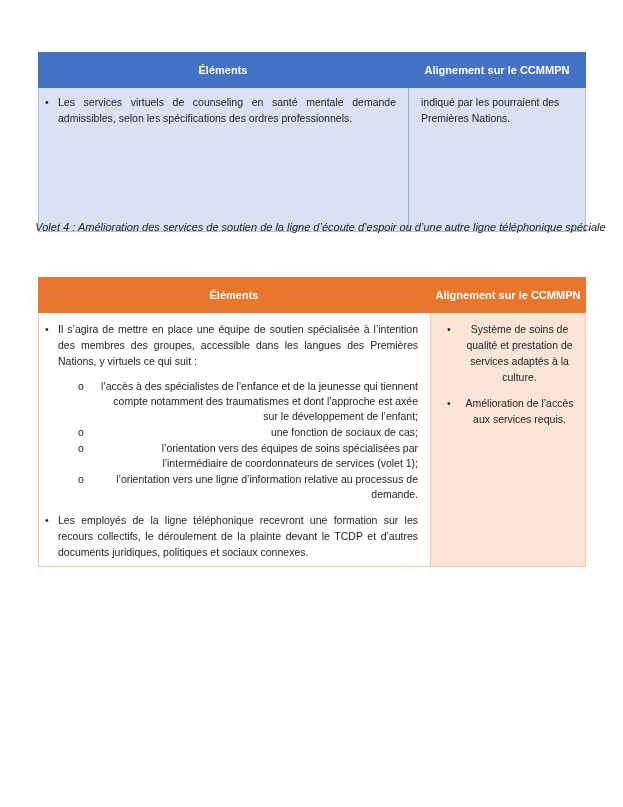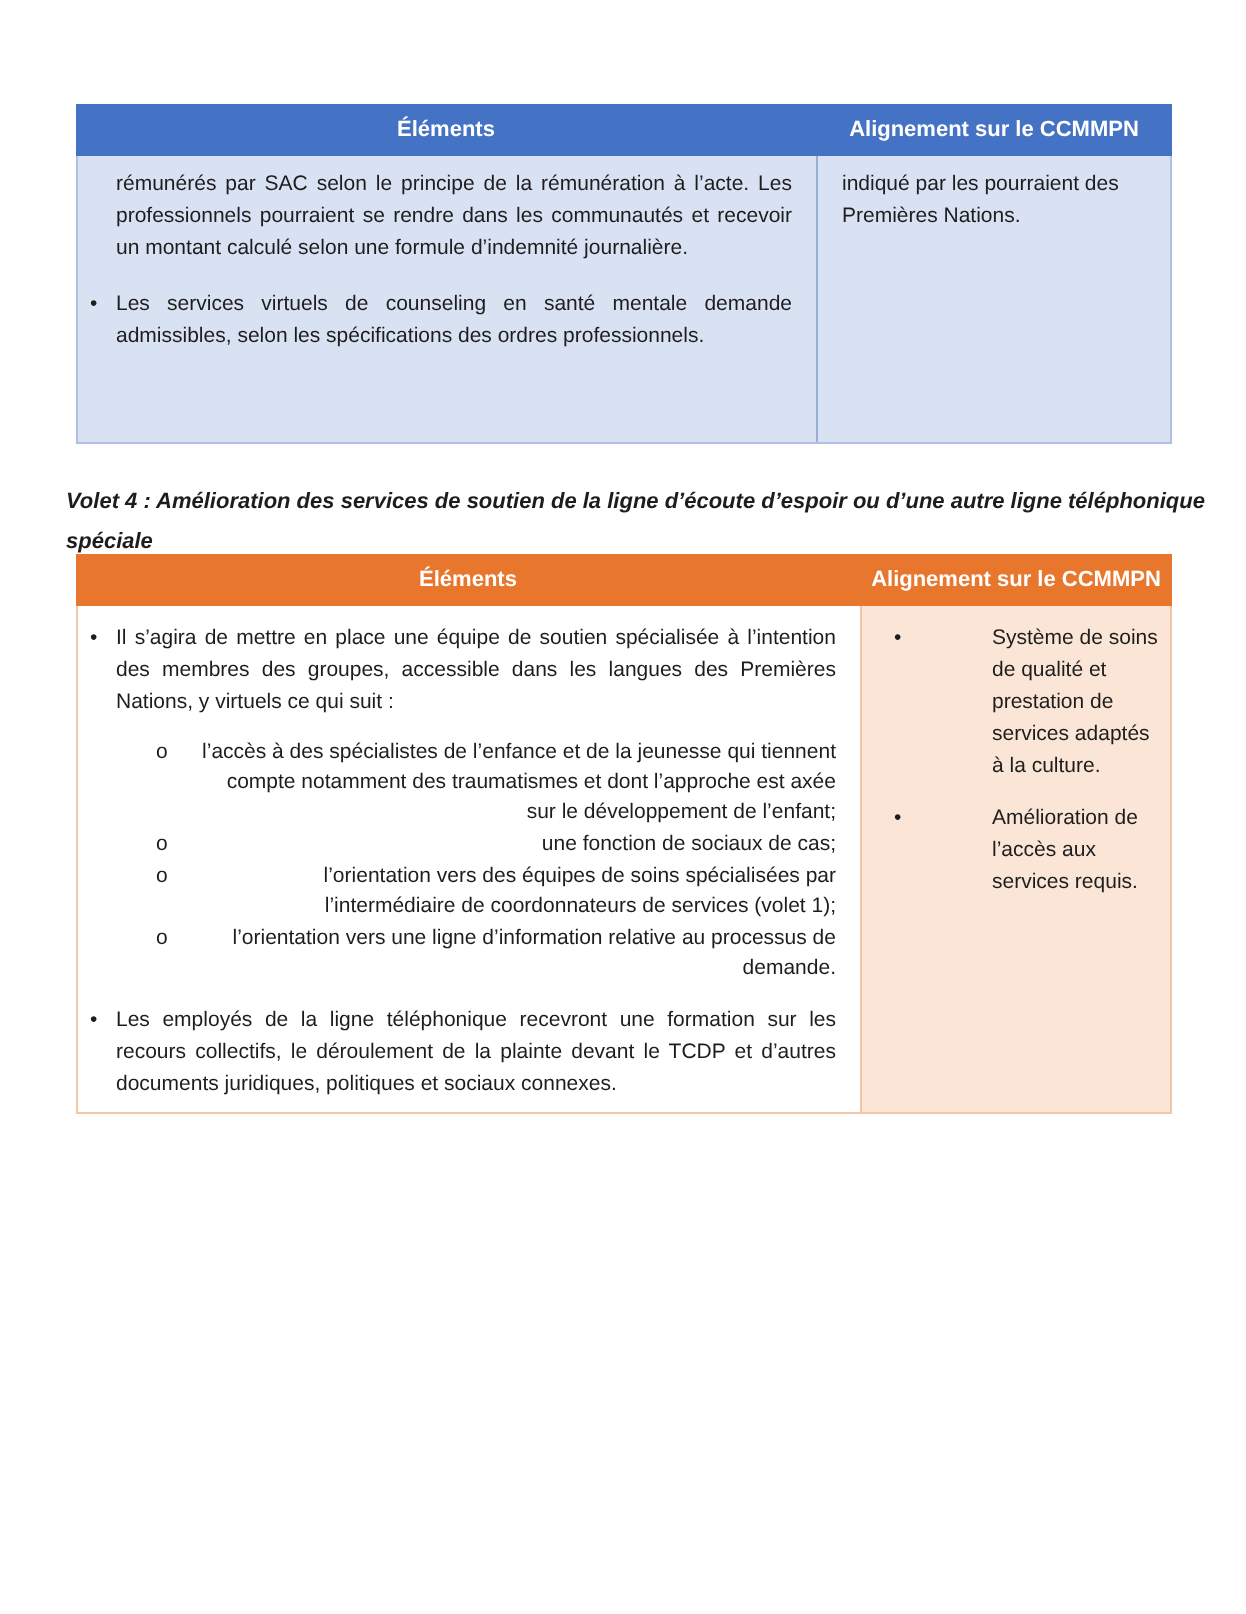--- a/index.html
+++ b/index.html
@@ -8,21 +8,21 @@
     width:623px;height:807px;
     background:#ffffff;
     font-family:"Liberation Sans", sans-serif;
     color:#1d1d1d;
     overflow:hidden;
   }
   *{box-sizing:border-box;}
 
   
   .tbl{position:absolute;left:38px;width:548px;}
-  .thead{display:flex;height:26px;align-items:center;color:#ffffff;font-weight:bold;font-size:11px;}
+  .thead{display:flex;height:36px;align-items:center;color:#ffffff;font-weight:bold;font-size:11px;}
   .th{text-align:center;}
   .tbody{display:flex;align-items:stretch;font-size:10.5px;line-height:16px;}
   p{margin:0;}
 
   
   .tbl-blue{top:52px;}
   .tbl-blue .thead{background:var(--header-blue,#4472C4);}
   .tbl-blue .th-left{width:370px;}
   .tbl-blue .th-right{flex:1;}
   .tbl-blue .tbody{
@@ -32,23 +32,23 @@
   }
   .tbl-blue .td-left{
     width:370px;border-right:1px solid #9aaed6;
     padding:6px 12px 6px 6px;
   }
   .tbl-blue .td-right{flex:1;padding:6px 8px 6px 12px;}
   .cont-para{margin:0 0 12px 13px;text-align:justify;}
 
   
   .caption{
-    position:absolute;left:33px;top:241px;width:575px;
-    font-size:11px;font-style:italic;font-weight:700;
-    line-height:20px;color:#1d1d1d;
+    position:absolute;left:33px;top:217px;width:575px;
+    font-size:11px;font-style:italic;font-weight:400;
+    line-height:20px;color:#1d1d1d;text-align:center;
   }
 
   
   .tbl-orange{top:277px;}
   .tbl-orange .thead{background:var(--header-orange,#E8762C);}
   .tbl-orange .th-left{width:392px;}
   .tbl-orange .th-right{flex:1;}
   .tbl-orange .tbody{
     border:1px solid #f3c7a6;border-top:none;
     min-height:204px;
@@ -59,40 +59,39 @@
   }
   .tbl-orange .td-right{
     flex:1;background:var(--body-peach,#FBE5D6);
     padding:8px 6px 6px 16px;
   }
 
   
   .bullet-row{display:flex;margin:0 0 10px 0;}
   .bullet-row .marker{width:13px;flex:0 0 13px;}
   .bullet-row .btext{flex:1;text-align:justify;}
-  .td-right .bullet-row .btext{text-align:left;margin-left:36px;}
+  .td-right .bullet-row .btext{text-align:center;}
   .sub-list{margin:0 0 10px 33px;}
   .sub-row{display:flex;margin:0 0 1px 0;line-height:15px;}
   .sub-row .marker{width:18px;flex:0 0 18px;}
   .sub-row .btext{flex:1;text-align:right;}
   .last{margin-bottom:0;}
 </style>
 </head>
 <body>
 
 <div class="page">
 
   <section class="tbl tbl-blue">
     <div class="thead">
       <div class="th th-left">Éléments</div>
       <div class="th th-right">Alignement sur le CCMMPN</div>
     </div>
     <div class="tbody">
       <div class="td td-left">
-        <p class="cont-para">rémunérés par SAC selon le principe de la rémunération à l’acte. Les professionnels pourraient se rendre dans les communautés et recevoir un montant calculé selon une formule d’indemnité journalière.</p>
         <div class="bullet-row last">
           <span class="marker">•</span>
           <div class="btext">Les services virtuels de counseling en santé mentale demande admissibles, selon les spécifications des ordres professionnels.</div>
         </div>
       </div>
       <div class="td td-right">
         <p>indiqué par les pourraient des Premières Nations.</p>
       </div>
     </div>
   </section>

